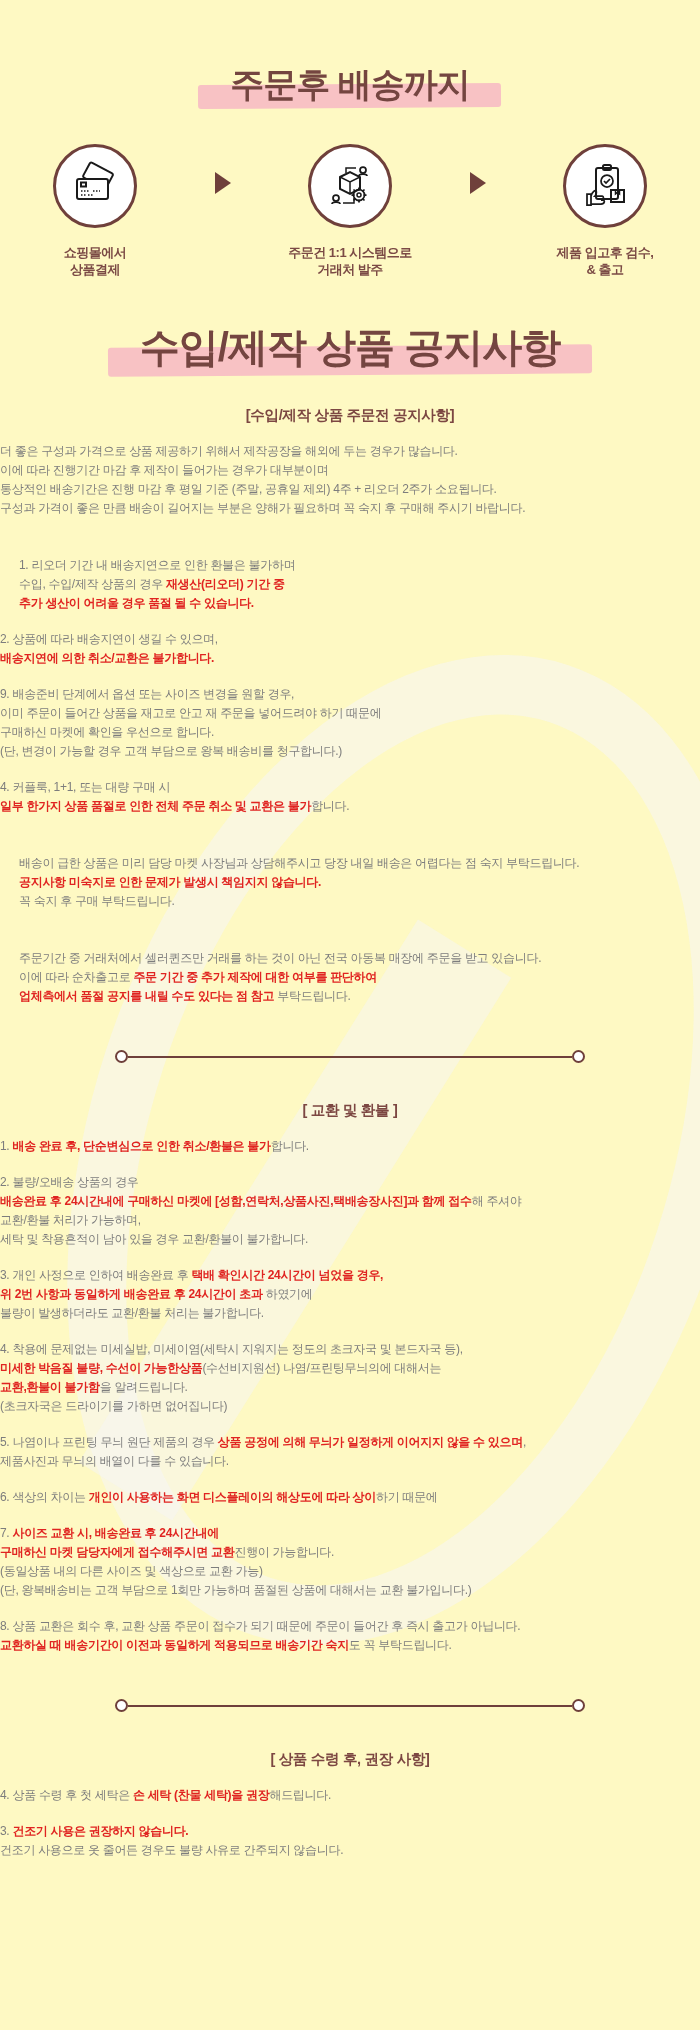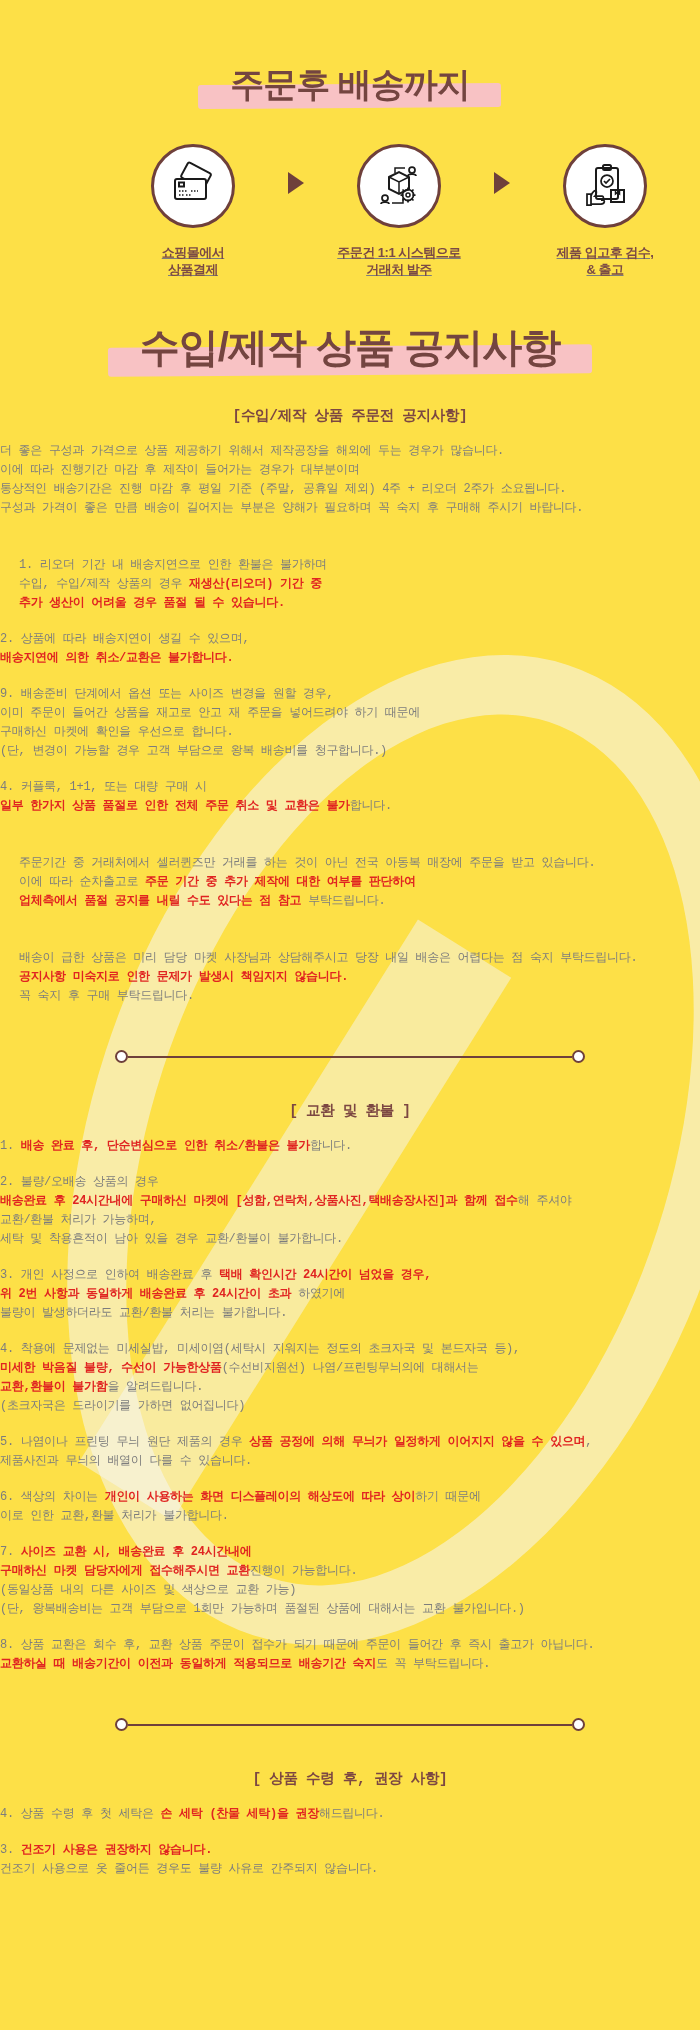--- a/index.html
+++ b/index.html
@@ -1,21 +1,21 @@
 <!DOCTYPE html>
 <html><head>
 <meta charset="utf-8">
 <style>
   html,body{margin:0;padding:0;background:#ffffff;}
   .page{
     position:relative;
     width:700px;
     min-height:2030px;
     margin:0 auto;
-    background:#fde047;
+    background:#fef9c3;
     overflow:hidden;
     font-family:"Liberation Sans","DejaVu Sans",sans-serif;
     color:#7d7d7d;
   }
   
   .watermark{
     position:absolute;
     left:90px; top:640px;
     width:520px; height:900px;
     border:60px solid #f6f6f6;
@@ -57,24 +57,23 @@
     border-radius:3px;
     transform:rotate(-0.4deg);
     z-index:-1;
   }
   .title-1{padding-top:44px;font-size:34px;}
   .title-2{margin-top:48px;font-size:40px;}
   
   .steps{
     margin-top:42px;
     display:flex;
-    justify-content:flex-end;
+    justify-content:space-between;
     align-items:flex-start;
     gap:0;
-    text-decoration:underline;
   }
   .step{
     width:190px;
     display:flex;
     flex-direction:column;
     align-items:center;
   }
   .step-circle{
     width:78px;height:78px;
     border:3px solid #6f403b;
@@ -93,21 +92,21 @@
     letter-spacing:-0.5px;
   }
   .step-arrow{
     width:0;height:0;
     border-top:11px solid transparent;
     border-bottom:11px solid transparent;
     border-left:16px solid #6f403b;
     margin-top:28px;
   }
   
-  .notice-body{font-family:Liberation Mono, monospace;}
+  .notice-body{}
   .h-section{
     margin-top:38px;
     text-align:center;
     font-size:14.5px;
     font-weight:700;
     color:#7c4742;
     letter-spacing:-0.3px;
   }
   .para{
     margin-top:17px;
@@ -223,28 +222,28 @@
           <div><span>9. 배송준비 단계에서 옵션 또는 사이즈 변경을 원할 경우,</span></div>
           <div><span>이미 주문이 들어간 상품을 재고로 안고 재 주문을 넣어드려야 하기 때문에</span></div>
           <div><span>구매하신 마켓에 확인을 우선으로 합니다.</span></div>
           <div><span>(단, 변경이 가능할 경우 고객 부담으로 왕복 배송비를 청구합니다.)</span></div>
         </div>
         <div class="para">
           <div><span>4. 커플룩, 1+1, 또는 대량 구매 시</span></div>
           <div><span class="red">일부 한가지 상품 품절로 인한 전체 주문 취소 및 교환은 불가</span><span>합니다.</span></div>
         </div>
         <div class="para space-lg">
+          <div><span>배송이 급한 상품은 미리 담당 마켓 사장님과 상담해주시고 당장 내일 배송은 어렵다는 점 숙지 부탁드립니다.</span></div>
+          <div><span class="red">공지사항 미숙지로 인한 문제가 발생시 책임지지 않습니다.</span></div>
+          <div><span>꼭 숙지 후 구매 부탁드립니다.</span></div>
+        </div>
+        <div class="para space-lg">
           <div><span>주문기간 중 거래처에서 셀러퀸즈만 거래를 하는 것이 아닌 전국 아동복 매장에 주문을 받고 있습니다.</span></div>
           <div><span>이에 따라 순차출고로 </span><span class="red">주문 기간 중 추가 제작에 대한 여부를 판단하여</span></div>
           <div><span class="red">업체측에서 품절 공지를 내릴 수도 있다는 점 참고 </span><span>부탁드립니다.</span></div>
-        </div>
-        <div class="para space-lg">
-          <div><span>배송이 급한 상품은 미리 담당 마켓 사장님과 상담해주시고 당장 내일 배송은 어렵다는 점 숙지 부탁드립니다.</span></div>
-          <div><span class="red">공지사항 미숙지로 인한 문제가 발생시 책임지지 않습니다.</span></div>
-          <div><span>꼭 숙지 후 구매 부탁드립니다.</span></div>
         </div>
         <div class="divider">
           <span class="ring"></span>
           <span class="rule"></span>
           <span class="ring"></span>
         </div>
         <div class="h-section">[ 교환 및 환불 ]</div>
         <div class="para">
           <div><span>1. </span><span class="red">배송 완료 후, 단순변심으로 인한 취소/환불은 불가</span><span>합니다.</span></div>
         </div>
@@ -264,21 +263,20 @@
           <div><span class="red">미세한 박음질 불량, 수선이 가능한상품</span><span>(수선비지원선) 나염/프린팅무늬의에 대해서는</span></div>
           <div><span class="red">교환,환불이 불가함</span><span>을 알려드립니다.</span></div>
           <div><span>(초크자국은 드라이기를 가하면 없어집니다)</span></div>
         </div>
         <div class="para">
           <div><span>5. 나염이나 프린팅 무늬 원단 제품의 경우 </span><span class="red">상품 공정에 의해 무늬가 일정하게 이어지지 않을 수 있으며</span><span>,</span></div>
           <div><span>제품사진과 무늬의 배열이 다를 수 있습니다.</span></div>
         </div>
         <div class="para">
           <div><span>6. 색상의 차이는 </span><span class="red">개인이 사용하는 화면 디스플레이의 해상도에 따라 상이</span><span>하기 때문에</span></div>
-          <div><span>이로 인한 교환,환불 처리가 불가합니다.</span></div>
         </div>
         <div class="para">
           <div><span>7. </span><span class="red">사이즈 교환 시, 배송완료 후 24시간내에</span></div>
           <div><span class="red">구매하신 마켓 담당자에게 접수해주시면 교환</span><span>진행이 가능합니다.</span></div>
           <div><span>(동일상품 내의 다른 사이즈 및 색상으로 교환 가능)</span></div>
           <div><span>(단, 왕복배송비는 고객 부담으로 1회만 가능하며 품절된 상품에 대해서는 교환 불가입니다.)</span></div>
         </div>
         <div class="para">
           <div><span>8. 상품 교환은 회수 후, 교환 상품 주문이 접수가 되기 때문에 주문이 들어간 후 즉시 출고가 아닙니다.</span></div>
           <div><span class="red">교환하실 때 배송기간이 이전과 동일하게 적용되므로 배송기간 숙지</span><span>도 꼭 부탁드립니다.</span></div>

